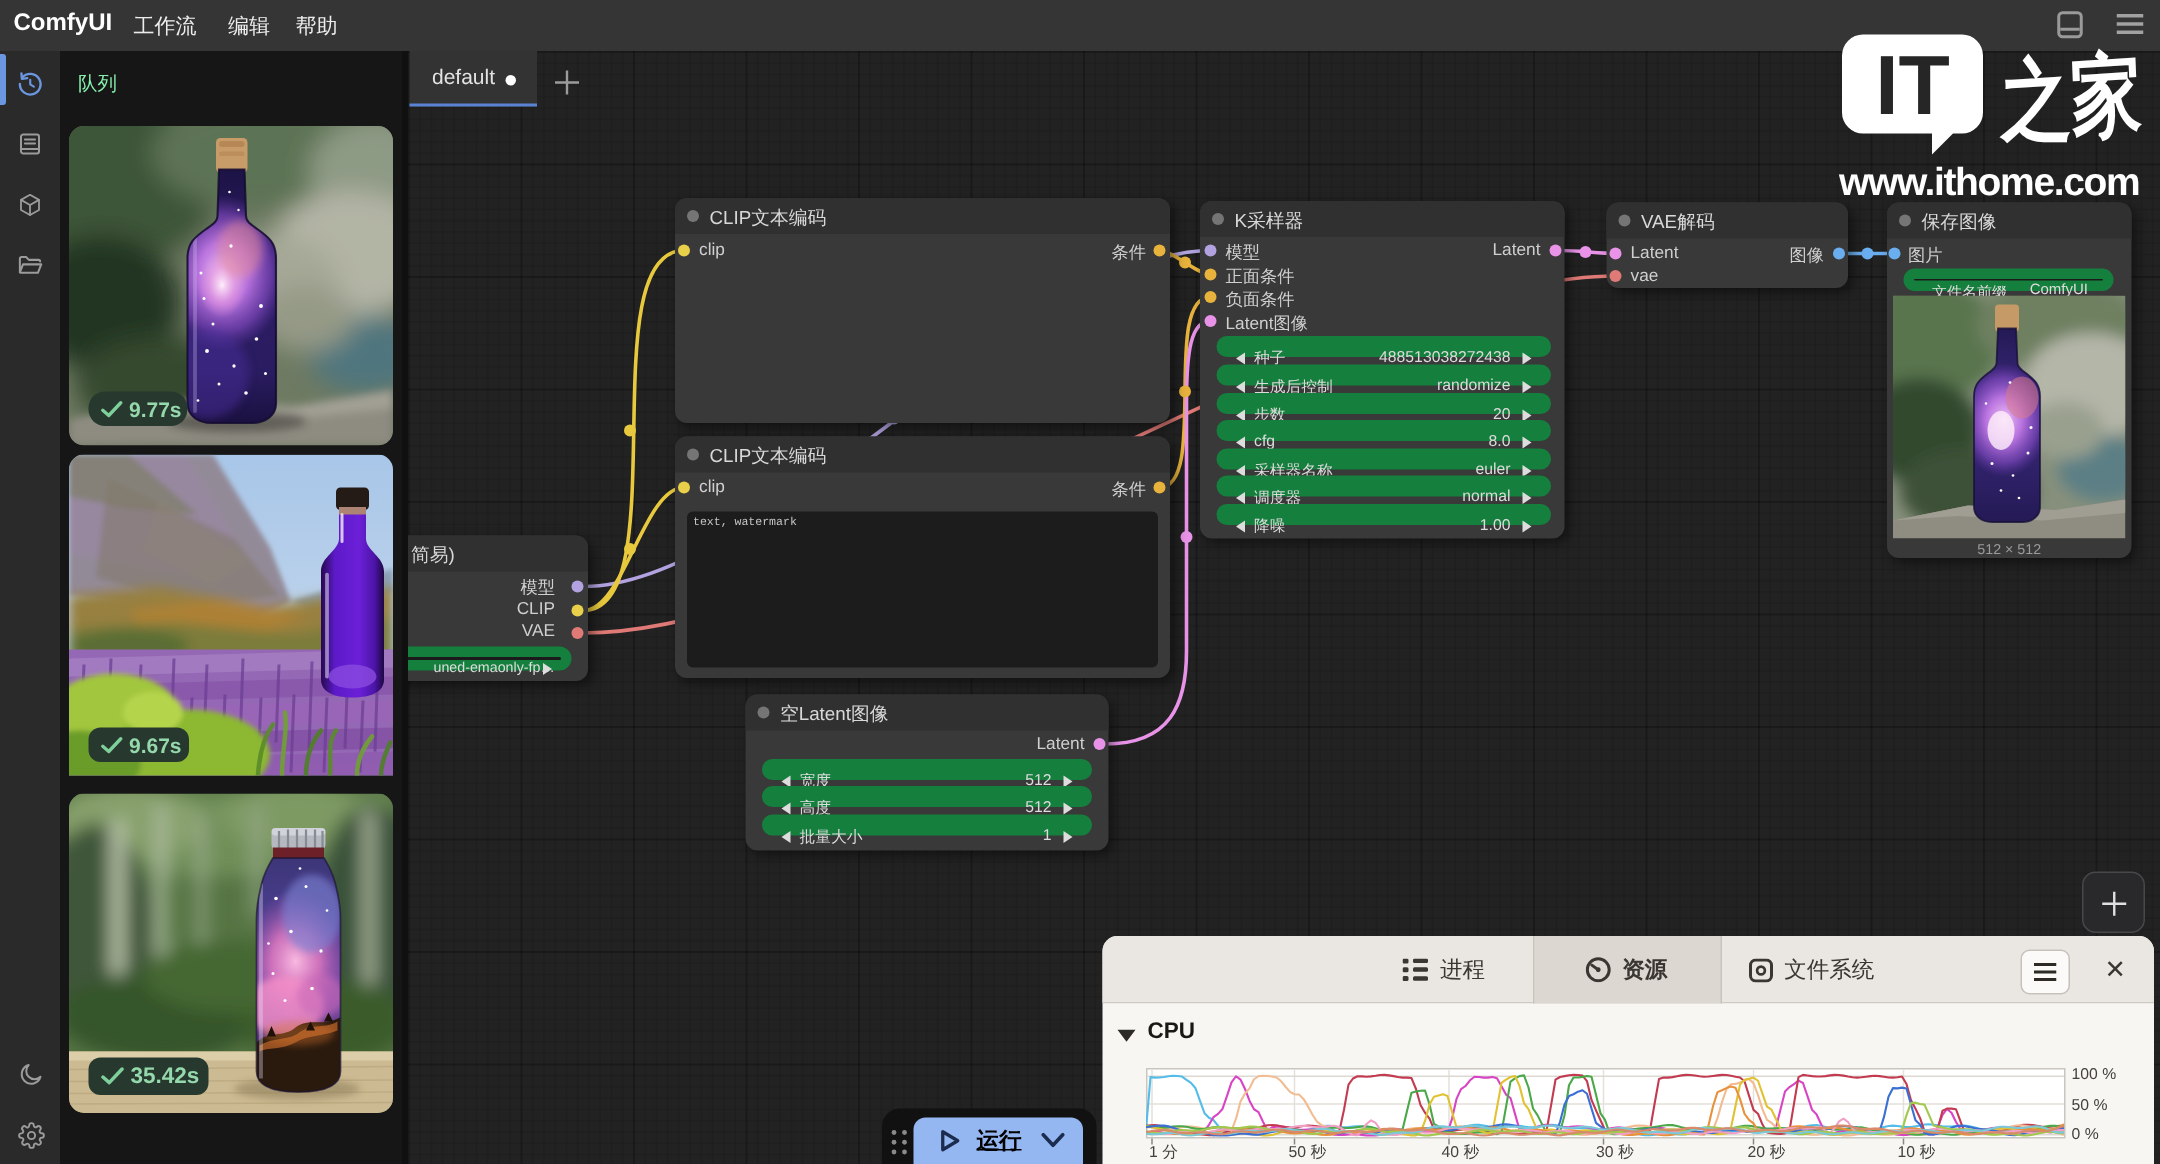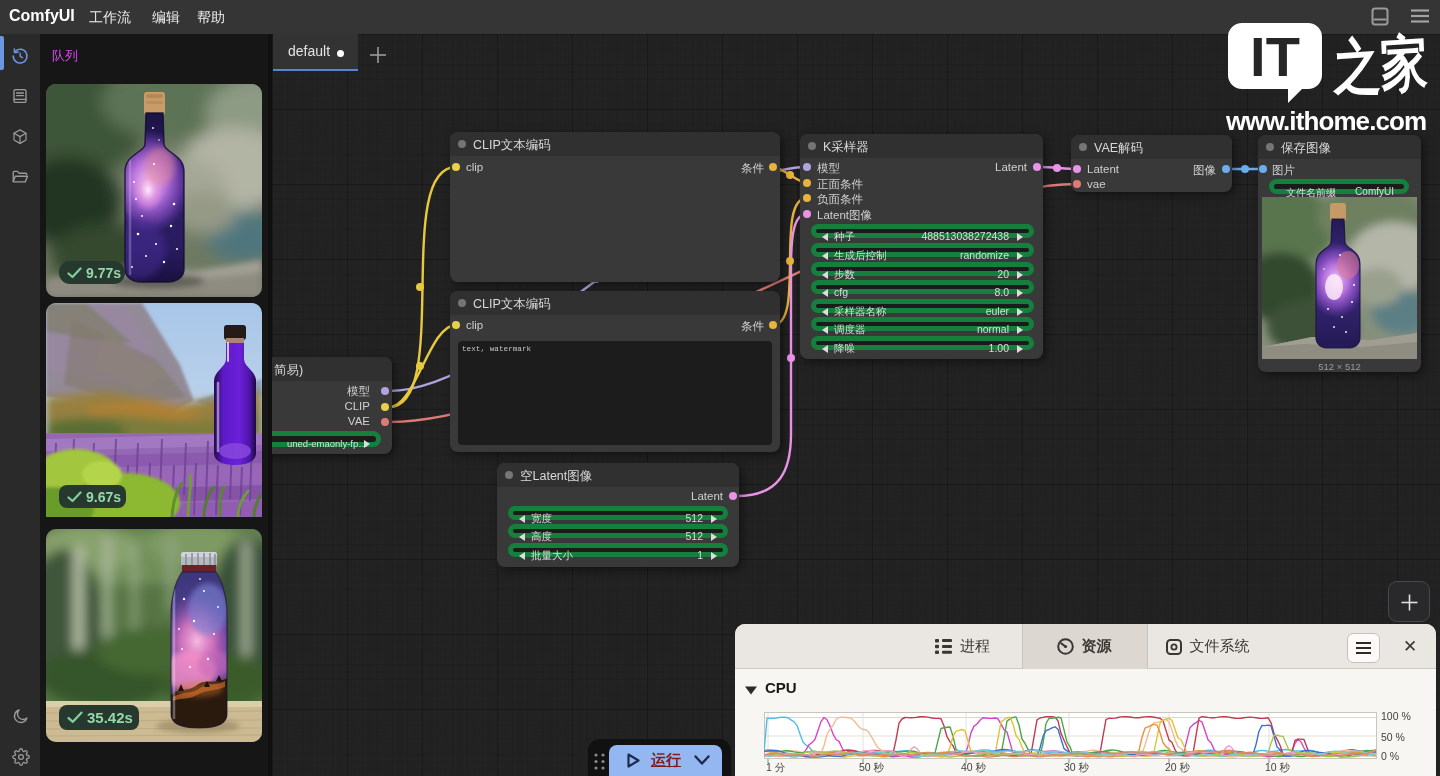--- a/index.html
+++ b/index.html
@@ -13,21 +13,21 @@
   #topbar .menu { position:absolute; top:9px; font-size:14px; color:#ededed; }
 
   
   #rail { position:absolute; left:0; top:34px; width:40px; height:742px; background:#2a2a2a; z-index:25; }
   #rail .acc { position:absolute; left:0; top:2px; width:4px; height:34px; background:#6b96e0; border-radius:0 2px 2px 0; }
   .ricon { position:absolute; left:11px; width:18px; height:18px; }
 
   
   #sidebar { position:absolute; left:40px; top:34px; width:228px; height:742px; background:#161616; z-index:24; }
   #splitter { position:absolute; left:268px; top:34px; width:4px; height:742px; background:#101010; z-index:24; }
-  #sidebar .hdr { position:absolute; left:12px; top:13px; font-size:13px; color:#d946ef; }
+  #sidebar .hdr { position:absolute; left:12px; top:13px; font-size:13px; color:#86efac; }
   .card { position:absolute; left:6px; width:216px; border-radius:10px; overflow:hidden; }
   .badge { position:absolute; left:13px; background:#27392e; border-radius:8px; display:flex; align-items:center; color:#94d8ac; font-weight:bold; z-index:5; }
   .badge svg { margin:0 4px 0 8px; }
 
   
   #canvas { position:absolute; left:272px; top:34px; width:1168px; height:742px; overflow:hidden; z-index:1;
     background-color:#222222;
     background-image:
       linear-gradient(rgba(0,0,0,.20) 1px, transparent 1px),
       linear-gradient(90deg, rgba(0,0,0,.20) 1px, transparent 1px),
@@ -37,21 +37,21 @@
   }
   #wires { position:absolute; left:0; top:0; z-index:2; }
 
   
   .node { position:absolute; background:#393939; border-radius:8px; box-shadow:3px 3px 8px rgba(0,0,0,.45); z-index:3; }
   .nhead { position:absolute; left:0; top:0; right:0; height:24px; background:#303030; border-radius:8px 8px 0 0; }
   .ndot { position:absolute; left:8px; top:8px; width:8px; height:8px; border-radius:50%; background:#757575; }
   .ntitle { position:absolute; left:23px; top:5px; font-size:12.5px; color:#d8d8d8; white-space:nowrap; }
   .slot { position:absolute; font-size:11.5px; color:#cfcfcf; white-space:nowrap; }
   .pdot { position:absolute; width:8px; height:8px; border-radius:50%; }
-  .pill { position:absolute; background:#1b1b1b; border:5px solid #15803d; border-radius:8px; color:#dcdcdc; font-size:10.5px; }
+  .pill { position:absolute; background:#1b1b1b; border:7px solid #15803d; border-radius:8px; color:#dcdcdc; font-size:10.5px; }
   .pill .lt { position:absolute; left:18px; top:1px; }
   .pill .vl { position:absolute; right:20px; top:1px; }
   .arrL { position:absolute; left:6px; top:3.5px; width:0; height:0; border-top:4px solid transparent; border-bottom:4px solid transparent; border-right:6px solid #ddd; }
   .arrR { position:absolute; right:6px; top:3.5px; width:0; height:0; border-top:4px solid transparent; border-bottom:4px solid transparent; border-left:6px solid #ddd; }
   .tarea { position:absolute; background:#1c1c1c; border-radius:4px; font-family:"Liberation Mono",monospace; font-size:7.7px; color:#c6c6c6; padding:3px 4px; line-height:11px; }
 
   
   #wtab { position:absolute; left:273px; top:34px; width:85px; height:37px; background:#333333; border-bottom:2px solid #5a83d6; z-index:10; }
   #wtab .t { position:absolute; left:15px; top:9px; font-size:14px; color:#e3e3e3; }
   #wtab .d { position:absolute; right:14px; top:16px; width:7px; height:7px; background:#fff; border-radius:50%; }
@@ -643,21 +643,21 @@
           <circle cx="3" cy="9.5" r="1.6"></circle>
           <circle cx="10" cy="9.5" r="1.6"></circle>
           <circle cx="3" cy="16" r="1.6"></circle>
           <circle cx="10" cy="16" r="1.6"></circle>
         </g>
     </svg>
     <div class="abs" style="left:21px; top:6px; width:113px; height:31px; background:#94b7f2; border-radius:8px 8px 0 0;">
       <svg class="abs" style="left:17px; top:7px;" width="15" height="17" viewBox="0 0 15 17">
         <path d="M2.5 2.5 L12.5 8.5 L2.5 14.5 Z" fill="none" stroke="#1c2c4e" stroke-width="2.2" stroke-linejoin="round"></path>
       </svg>
-      <span class="abs" style="left:42px; top:6px; font-size:15px; font-weight:bold; color:#7f1d1d;text-decoration:underline;">运行</span>
+      <span class="abs" style="left:42px; top:6px; font-size:15px; font-weight:bold; color:#000000;text-decoration:underline;">运行</span>
       <svg class="abs" style="left:85px; top:10px;" width="16" height="11" viewBox="0 0 16 11">
         <path d="M1.5 1.5 L8 8.5 L14.5 1.5" fill="none" stroke="#1c2c4e" stroke-width="2.4" stroke-linecap="round" stroke-linejoin="round"></path>
       </svg>
     </div>
   </div>
 
   <div class="abs" style="left:1388px; top:581px; width:42px; height:41px; background:#29292b; border:1px solid #48484b; border-radius:9px; z-index:8;">
     <svg class="abs" style="left:12px; top:12px;" width="17" height="17" viewBox="0 0 17 17">
       <line x1="8.5" y1="0.5" x2="8.5" y2="16.5" stroke="#e0e0e0" stroke-width="1.6"></line>
       <line x1="0.5" y1="8.5" x2="16.5" y2="8.5" stroke="#e0e0e0" stroke-width="1.6"></line>

